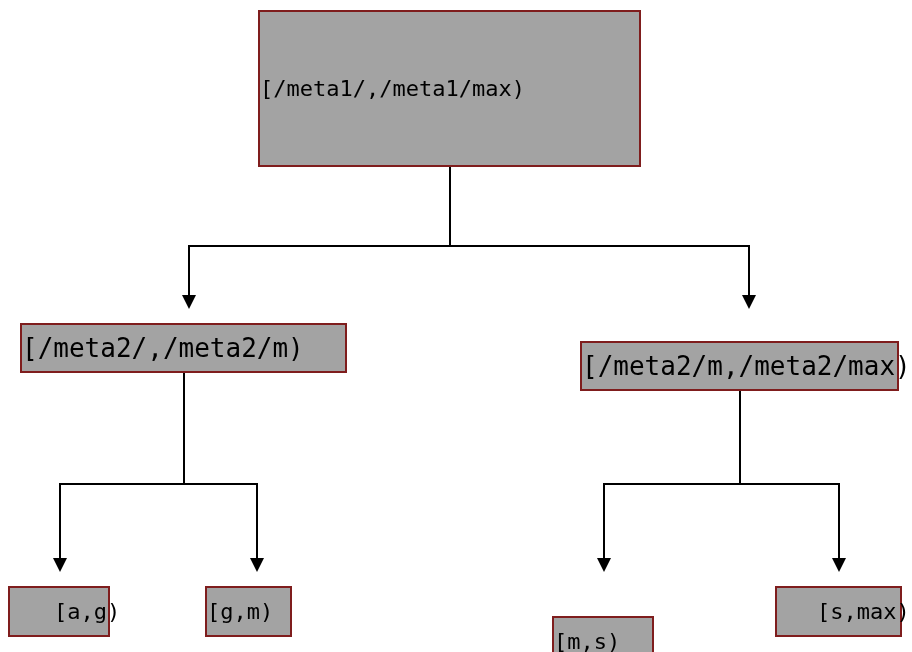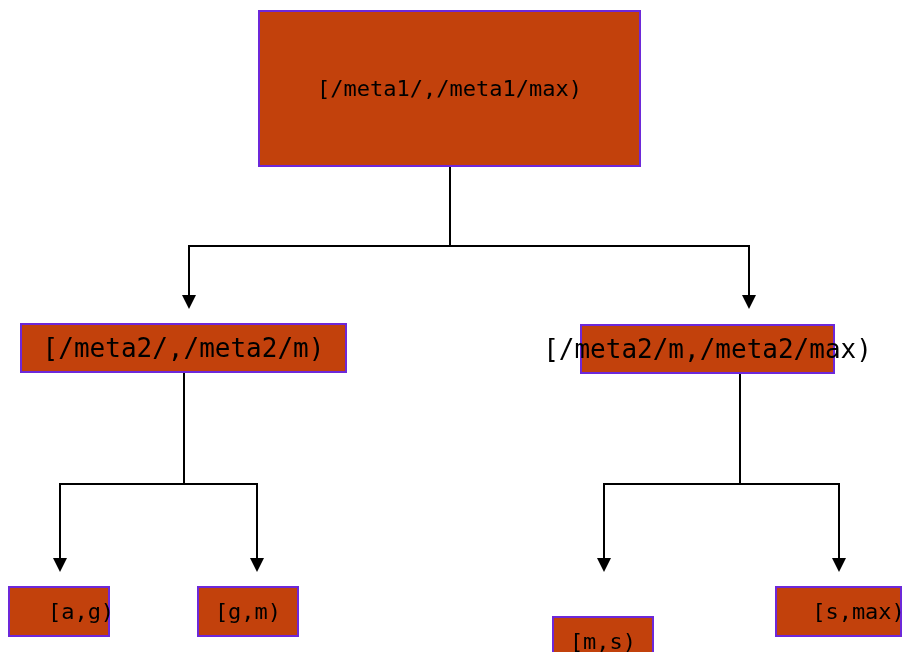--- a/index.html
+++ b/index.html
@@ -12,25 +12,25 @@
     position: relative;
     width: 912px;
     height: 652px;
     background: #ffffff;
     overflow: hidden;
     font-family: "DejaVu Sans Mono", "Liberation Mono", monospace;
   }
   .node {
     position: absolute;
     box-sizing: border-box;
-    border: 2px solid #6d28d9;
-    background: #c2410c;
+    border: 2px solid #7f1d1d;
+    background: #a3a3a3;
     display: flex;
     align-items: center;
-    justify-content: center;
+    justify-content: flex-start;
     color: #000000;
     z-index: 2;
   }
   .node-label {
     font-family: "DejaVu Sans Mono", "Liberation Mono", monospace;
     color: #000000;
     white-space: pre;
     line-height: 1;
   }
   .node-root .node-label { font-size: 22px; }
@@ -80,27 +80,27 @@
     <div class="edge-v" style="left: 603px; top: 483px; height: 75px;"></div>
     <div class="arrow-head" style="left: 597px; top: 558px;"></div>
     <div class="edge-v" style="left: 838px; top: 483px; height: 75px;"></div>
     <div class="arrow-head" style="left: 832px; top: 558px;"></div>
     <div class="node node-root" style="left: 258px; top: 10px; width: 383px; height: 157px;">
       <span class="node-label">[/meta1/,/meta1/max)</span>
     </div>
     <div class="node node-mid" style="left: 20px; top: 323px; width: 327px; height: 50px;">
       <span class="node-label">[/meta2/,/meta2/m)</span>
     </div>
-    <div class="node node-mid" style="left: 580px; top: 324px; width: 255px; height: 50px;">
+    <div class="node node-mid" style="left: 580px; top: 341px; width: 319px; height: 50px;">
       <span class="node-label">[/meta2/m,/meta2/max)</span>
     </div>
     <div class="node node-leaf" style="left: 8px; top: 586px; width: 102px; height: 51px; padding-left: 44px;">
       <span class="node-label">[a,g)</span>
     </div>
-    <div class="node node-leaf" style="left: 197px; top: 586px; width: 102px; height: 51px;">
+    <div class="node node-leaf" style="left: 205px; top: 586px; width: 87px; height: 51px;">
       <span class="node-label">[g,m)</span>
     </div>
     <div class="node node-leaf" style="left: 552px; top: 586px; width: 102px; height: 51px; margin-top: 30px;">
       <span class="node-label">[m,s)</span>
     </div>
     <div class="node node-leaf" style="left: 775px; top: 586px; width: 127px; height: 51px; padding-left: 40px;">
       <span class="node-label">[s,max)</span>
     </div>
   </div>
 

